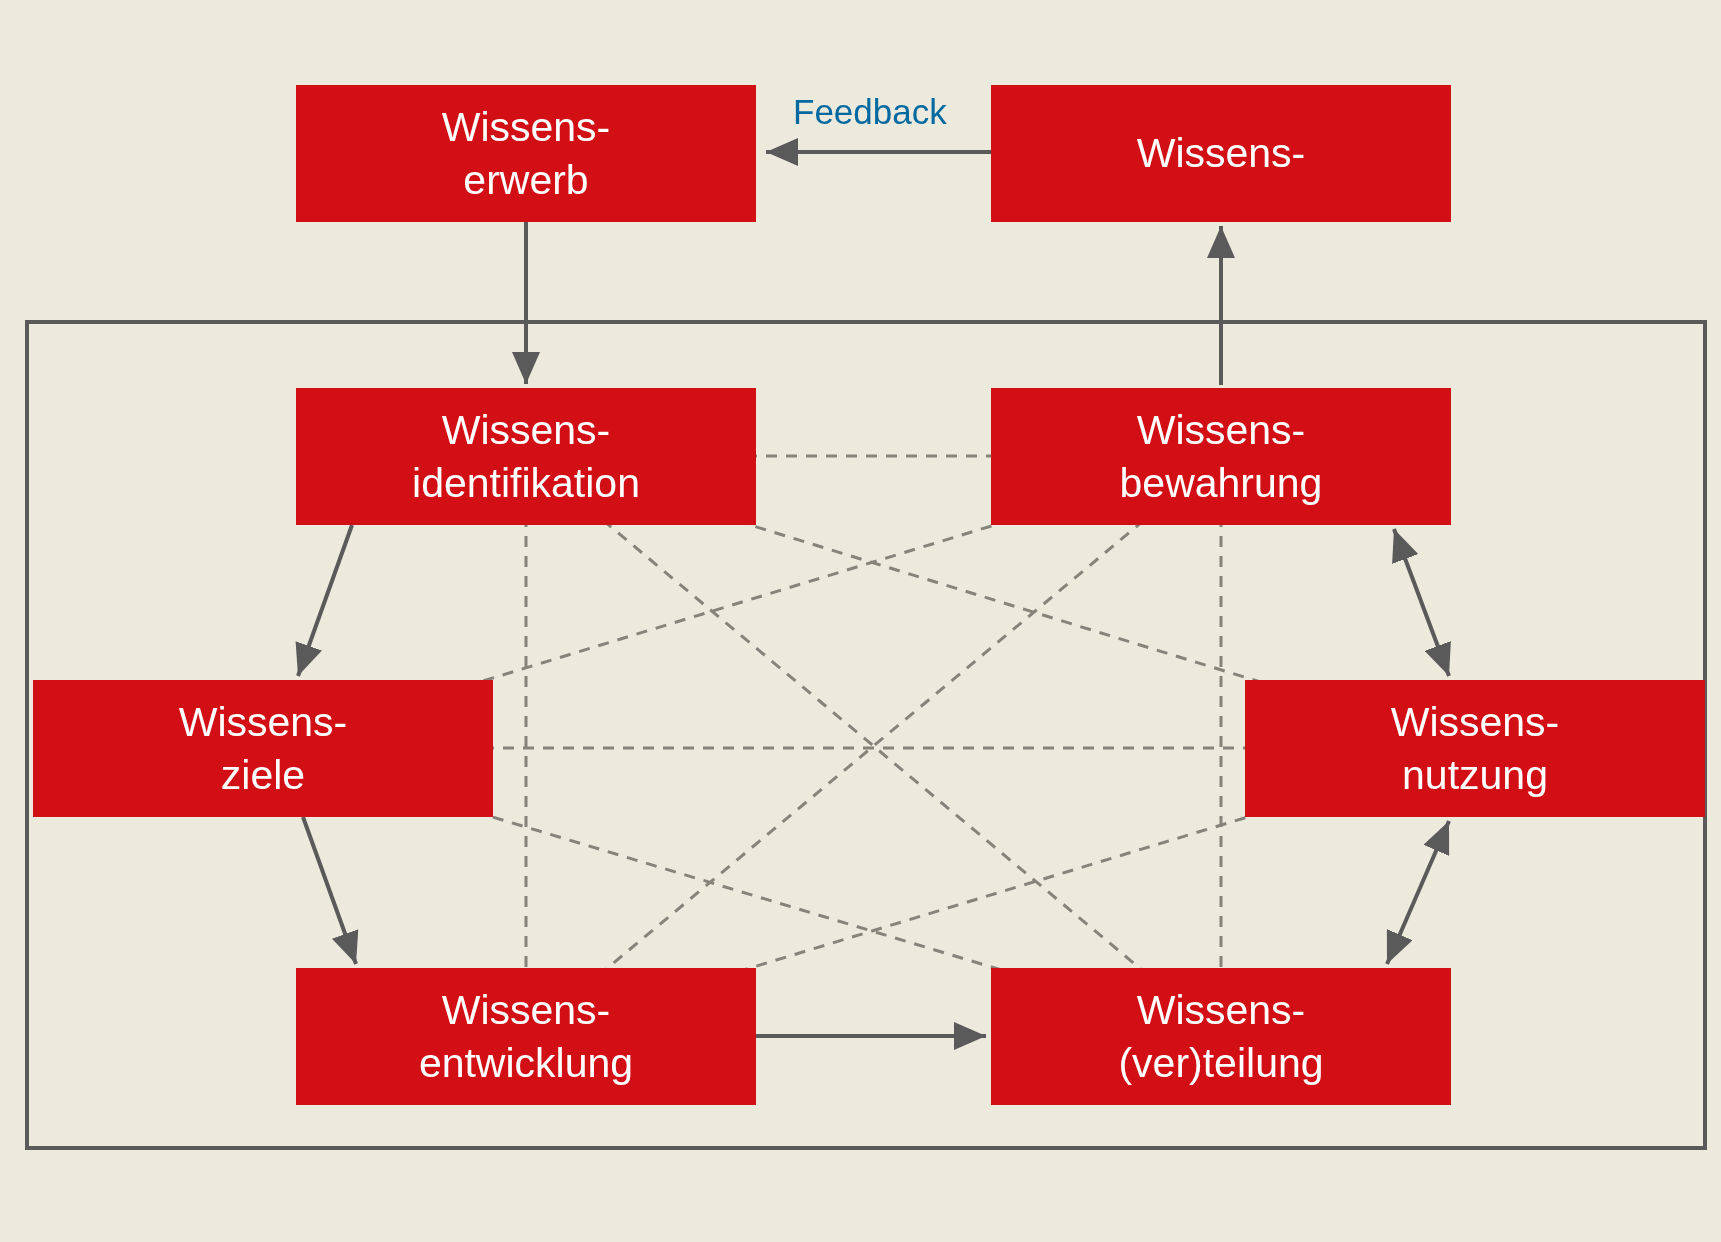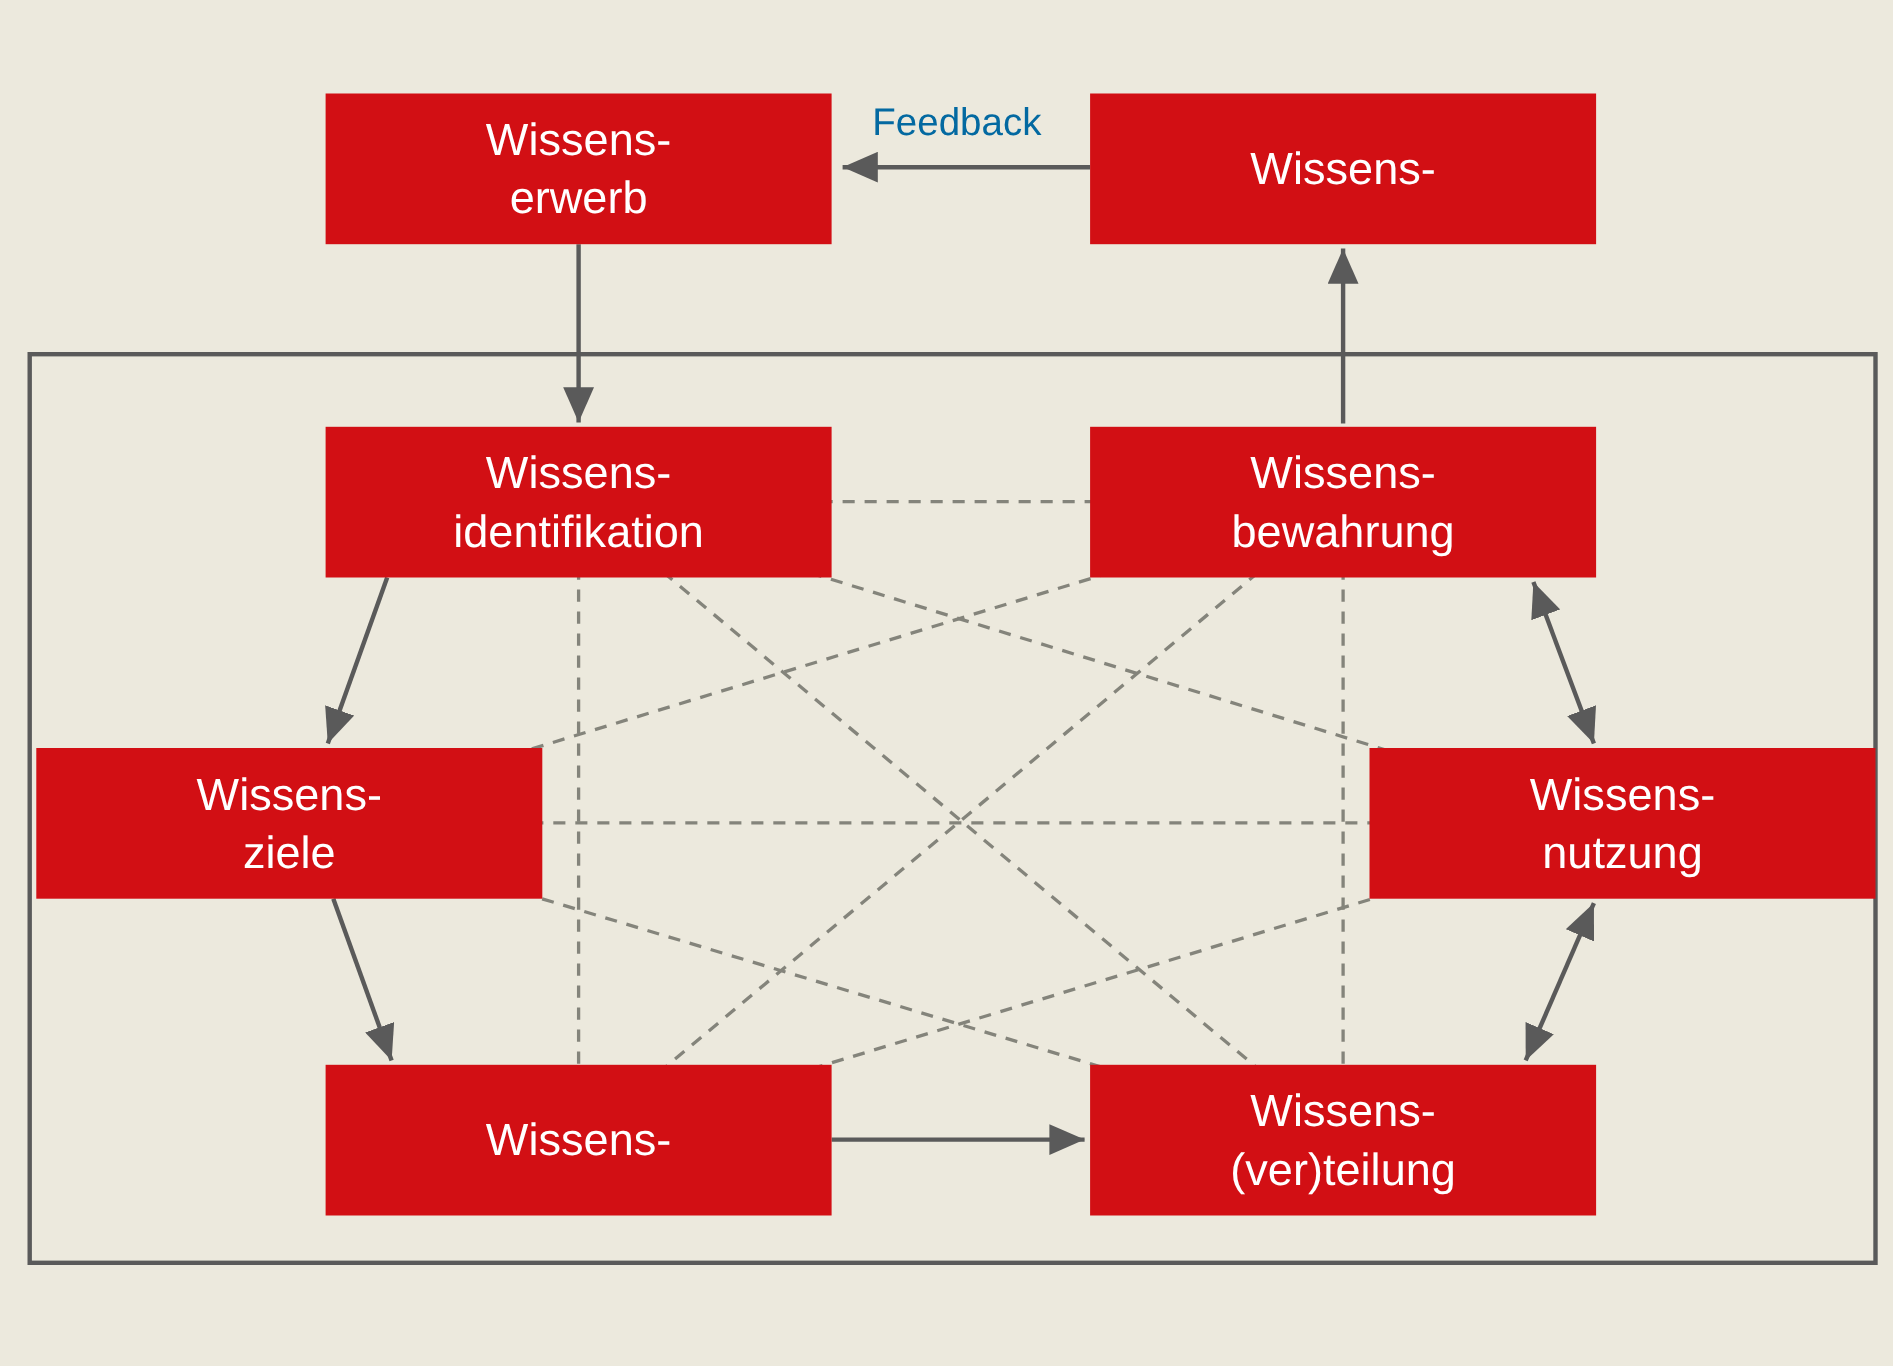--- a/index.html
+++ b/index.html
@@ -120,20 +120,21 @@
     <span>ziele</span>
   </div>
 
   <div class="node" style="left:1245px; top:680px;">
     <span>Wissens-</span>
     <span>nutzung</span>
   </div>
 
   <div class="node" style="left:296px; top:968px;">
     <span>Wissens-</span>
+    <span>entwicklung</span>
   </div>
 
   <div class="node" style="left:991px; top:968px;">
     <span>Wissens-</span>
     <span>(ver)teilung</span>
   </div>
 
 </div>
 
 </body></html>

